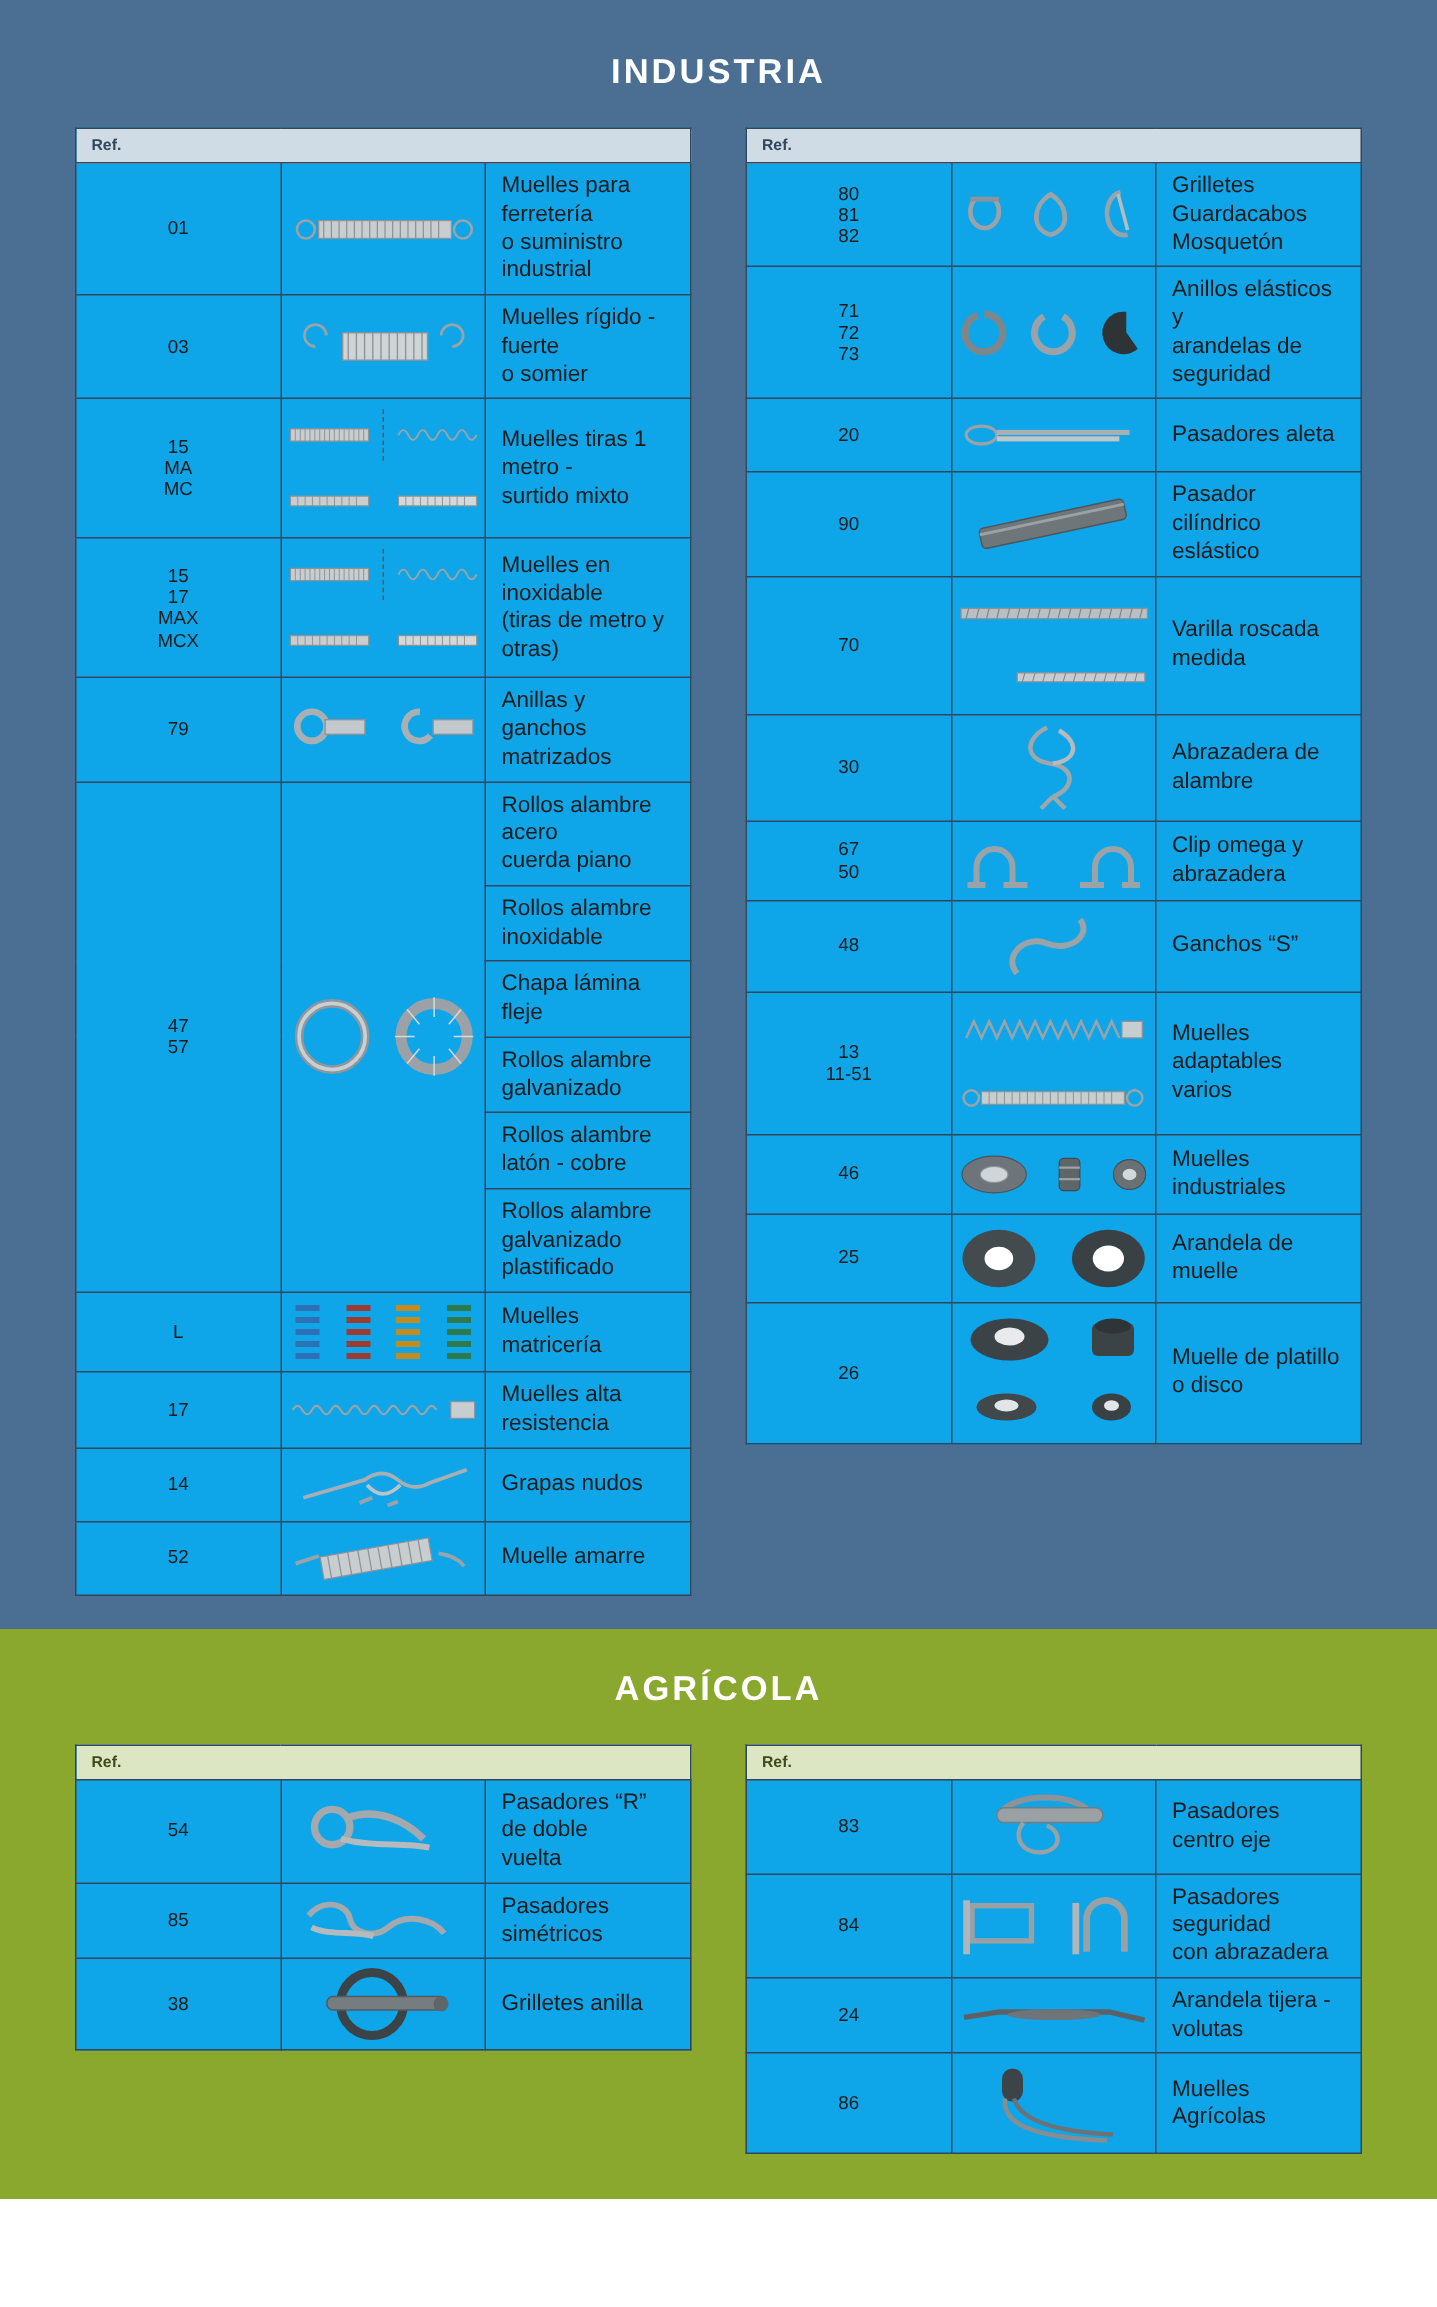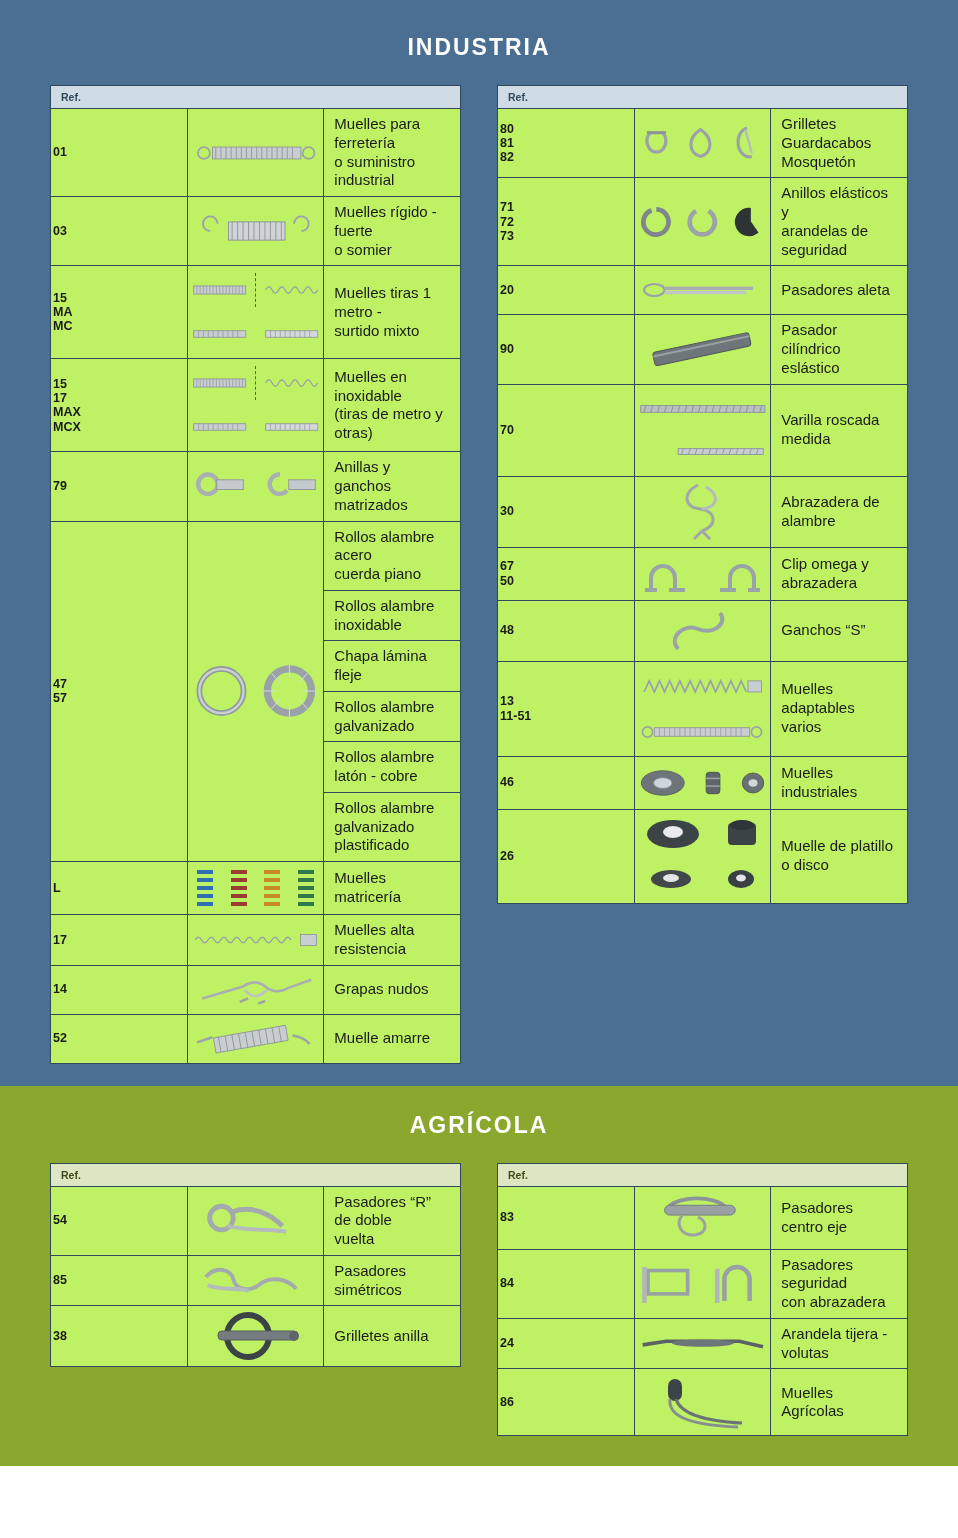--- a/index.html
+++ b/index.html
@@ -30,42 +30,42 @@
     justify-content: center;
     gap: 36px;
     padding: 0 50px;
   }
   .col { width: 418px; }
 
   
   table.cat {
     width: 100%;
     border-collapse: collapse;
-    background: #bef264;
+    background: #0ea5e9;
     table-layout: fixed;
   }
   table.cat th.refhead {
     background: #cfdbe5;
     color: #33475c;
     font-size: 10.5px;
     font-weight: bold;
     text-align: left;
     padding: 5px 0 5px 10px;
     border: 1px solid #33475c;
   }
   .band-agricola table.cat th.refhead { background: #dde6c2; color: #3d4a1a; border: 1px solid #33475c; }
 
   table.cat td {
     border: 1px solid #33475c;
     vertical-align: middle;
   }
   td.ref {
     width: 44px;
-    text-align: left;
-    font-weight: bold;
+    text-align: center;
+    font-weight: normal;
     font-size: 12.5px;
     color: #1b1b1b;
     line-height: 1.15;
     padding: 8px 2px;
   }
   td.img {
     width: 178px;
     padding: 4px;
     text-align: center;
   }
@@ -708,20 +708,36 @@
                 </svg>
                 <svg class="ph" width="34" height="44" viewBox="0 0 34 44">
                   <ellipse cx="17" cy="22" rx="14" ry="13" fill="#6a7175" stroke="#474c4f"></ellipse>
                   <ellipse cx="17" cy="22" rx="6" ry="5" fill="#d2d7da"></ellipse>
                 </svg>
               </div>
             </td>
             <td class="desc nowrap">Muelles industriales</td>
           </tr>
 
+          <tr>
+            <td class="ref nowrap">25</td>
+            <td class="img">
+              <div class="ph-wrap" style="gap:20px">
+                <svg class="ph" width="62" height="50" viewBox="0 0 62 50">
+                  <ellipse cx="31" cy="25" rx="28" ry="22" fill="#444b4f"></ellipse>
+                  <ellipse cx="31" cy="25" rx="11" ry="9" fill="#ffffff"></ellipse>
+                </svg>
+                <svg class="ph" width="62" height="50" viewBox="0 0 62 50">
+                  <ellipse cx="31" cy="25" rx="28" ry="22" fill="#3a4145"></ellipse>
+                  <ellipse cx="31" cy="25" rx="12" ry="10" fill="#ffffff"></ellipse>
+                </svg>
+              </div>
+            </td>
+            <td class="desc nowrap">Arandela de muelle</td>
+          </tr>
 
           <tr>
             <td class="ref nowrap">26</td>
             <td class="img">
               <div>
                 <div class="ph-wrap" style="gap:12px">
                   <svg class="ph" width="60" height="34" viewBox="0 0 60 34">
                     <ellipse cx="30" cy="17" rx="26" ry="14" fill="#3c4347"></ellipse>
                     <ellipse cx="30" cy="15" rx="10" ry="6" fill="#e8eaeb"></ellipse>
                   </svg>

